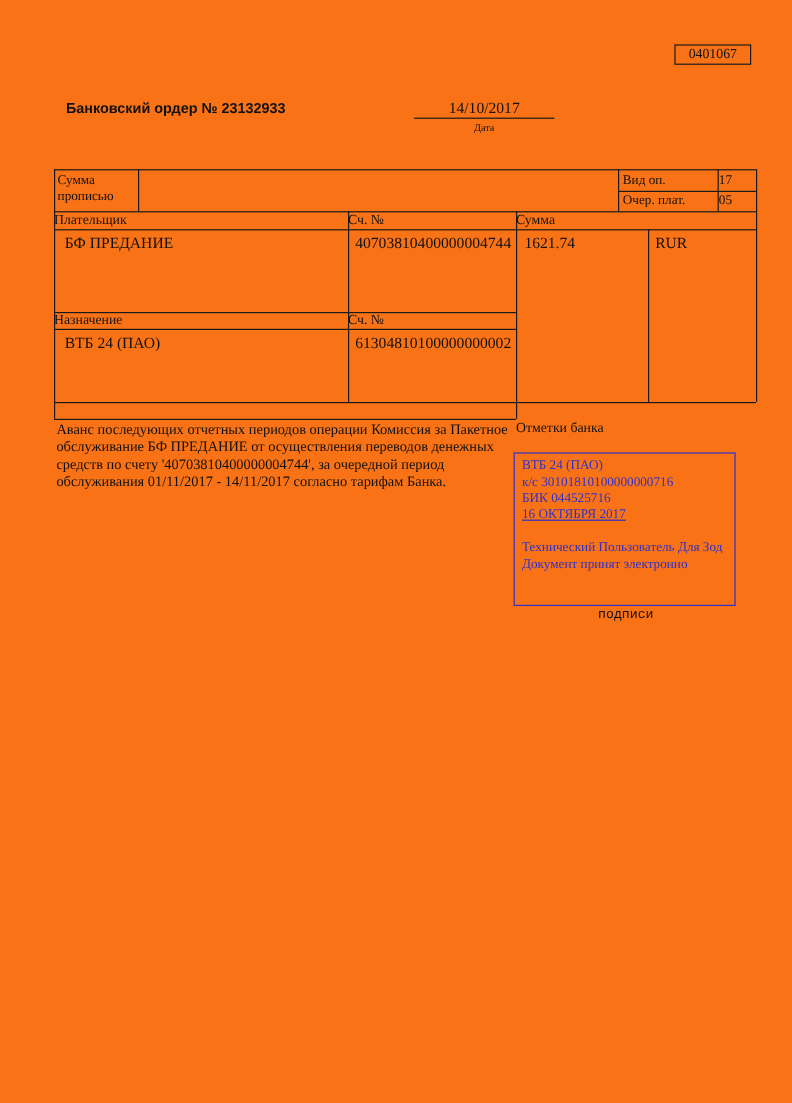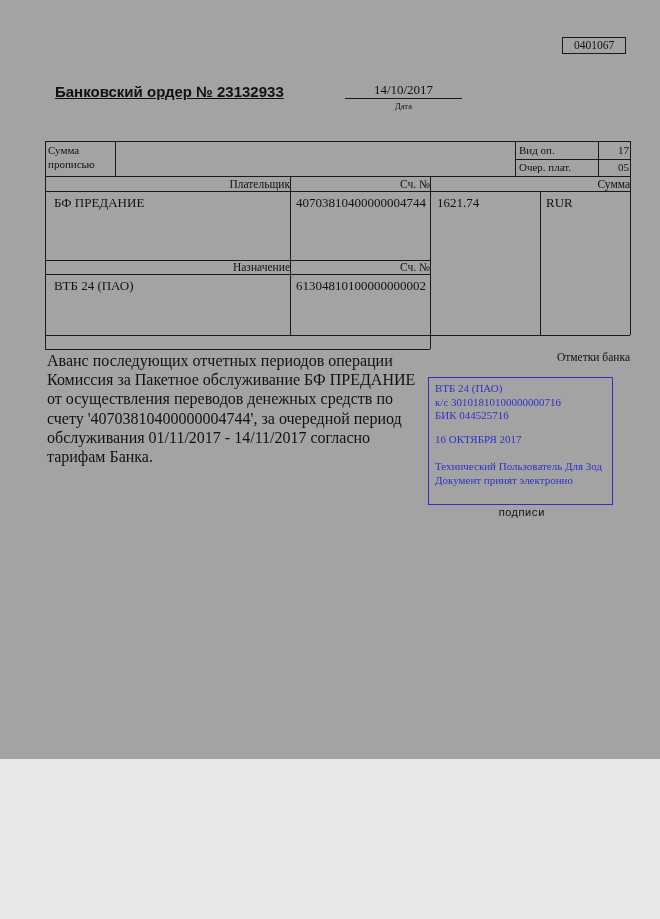--- a/index.html
+++ b/index.html
@@ -1,52 +1,52 @@
 <!DOCTYPE html>
 <html style="--stamp-blue: #3030c8;"><head>
 <meta charset="utf-8">
 <style>
   html,body{margin:0;padding:0;background:#e8e8e8;}
   .page{
     position:relative;
-    width:660px;height:759px;
-    background:#a3a3a3;
+    width:660px;height:919px;
+    background:#f97316;
     font-family:"Liberation Serif","DejaVu Serif",serif;
     color:#111;
     overflow:hidden;
     margin:0 auto;
   }
   .abs{position:absolute;}
   .hline{position:absolute;height:1px;background:#1a1a1a;}
   .vline{position:absolute;width:1px;background:#1a1a1a;}
-  .center{text-align:right;}
+  .center{text-align:left;}
   .form-code-box{
     position:absolute;left:562px;top:37px;width:64px;height:17px;
     border:1px solid #1a1a1a;box-sizing:border-box;
     font-size:11.5px;line-height:15px;text-align:center;
   }
   .doc-title{
     position:absolute;left:55px;top:83px;
     font-family:"Liberation Sans","DejaVu Sans",sans-serif;
-    font-weight:bold;font-size:15px;text-decoration:underline;
+    font-weight:bold;font-size:12px;
   }
   .date-value{position:absolute;left:345px;top:82px;width:117px;text-align:center;font-size:13px;}
   .date-underline{position:absolute;left:345px;top:98px;width:117px;height:1px;background:#1a1a1a;}
   .date-label{position:absolute;left:345px;top:101px;width:117px;text-align:center;font-size:8.5px;}
   .cell-label{font-size:11px;line-height:1.25;}
   .col-header{font-size:11.5px;}
   .data-val{font-size:13px;white-space:nowrap;}
-  .purpose-text{font-size:16px;line-height:1.2;font-family:Liberation Serif, serif;}
+  .purpose-text{font-size:12px;line-height:1.2;font-family:Liberation Serif, serif;}
   .stamp-box{
     position:absolute;left:428px;top:377px;width:185px;height:128px;
     box-sizing:border-box;border:1px solid var(--stamp-blue,#3030c8);
     color:var(--stamp-blue,#3030c8);
     padding:4px 6px;font-size:11px;line-height:13.5px;
   }
-  .stamp-gap-date{margin-top:10px;}
+  .stamp-gap-date{text-decoration:underline;}
   .stamp-gap-user{margin-top:14px;}
   .signatures{position:absolute;left:430px;top:507px;width:183px;text-align:center;font-size:11px;font-family:Liberation Mono, monospace;}
 </style>
 </head>
 <body>
 
 <div class="page">
 
   <div class="form-code-box">
     <span>0401067</span>

